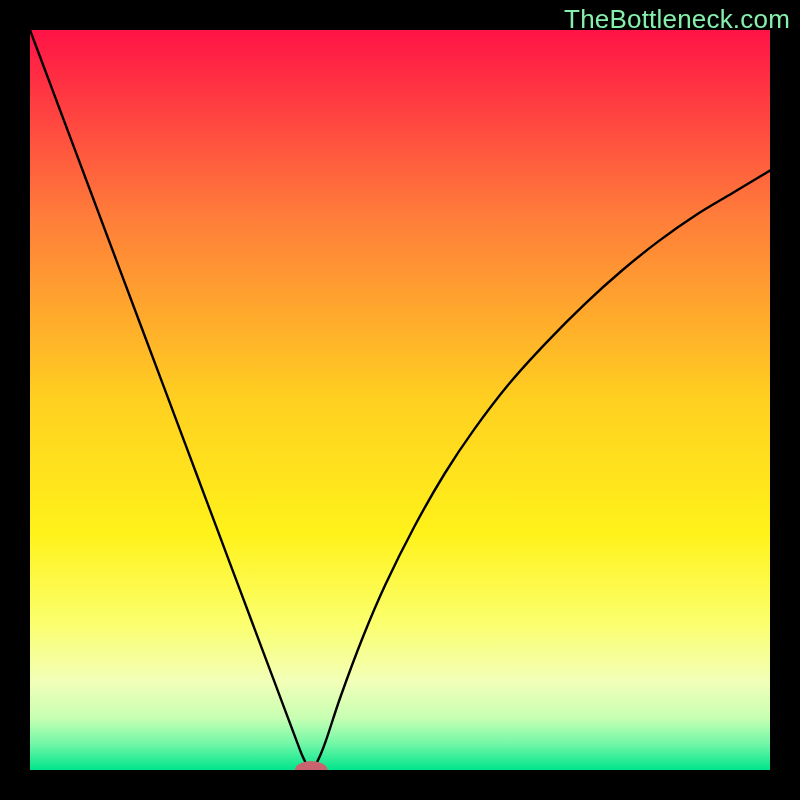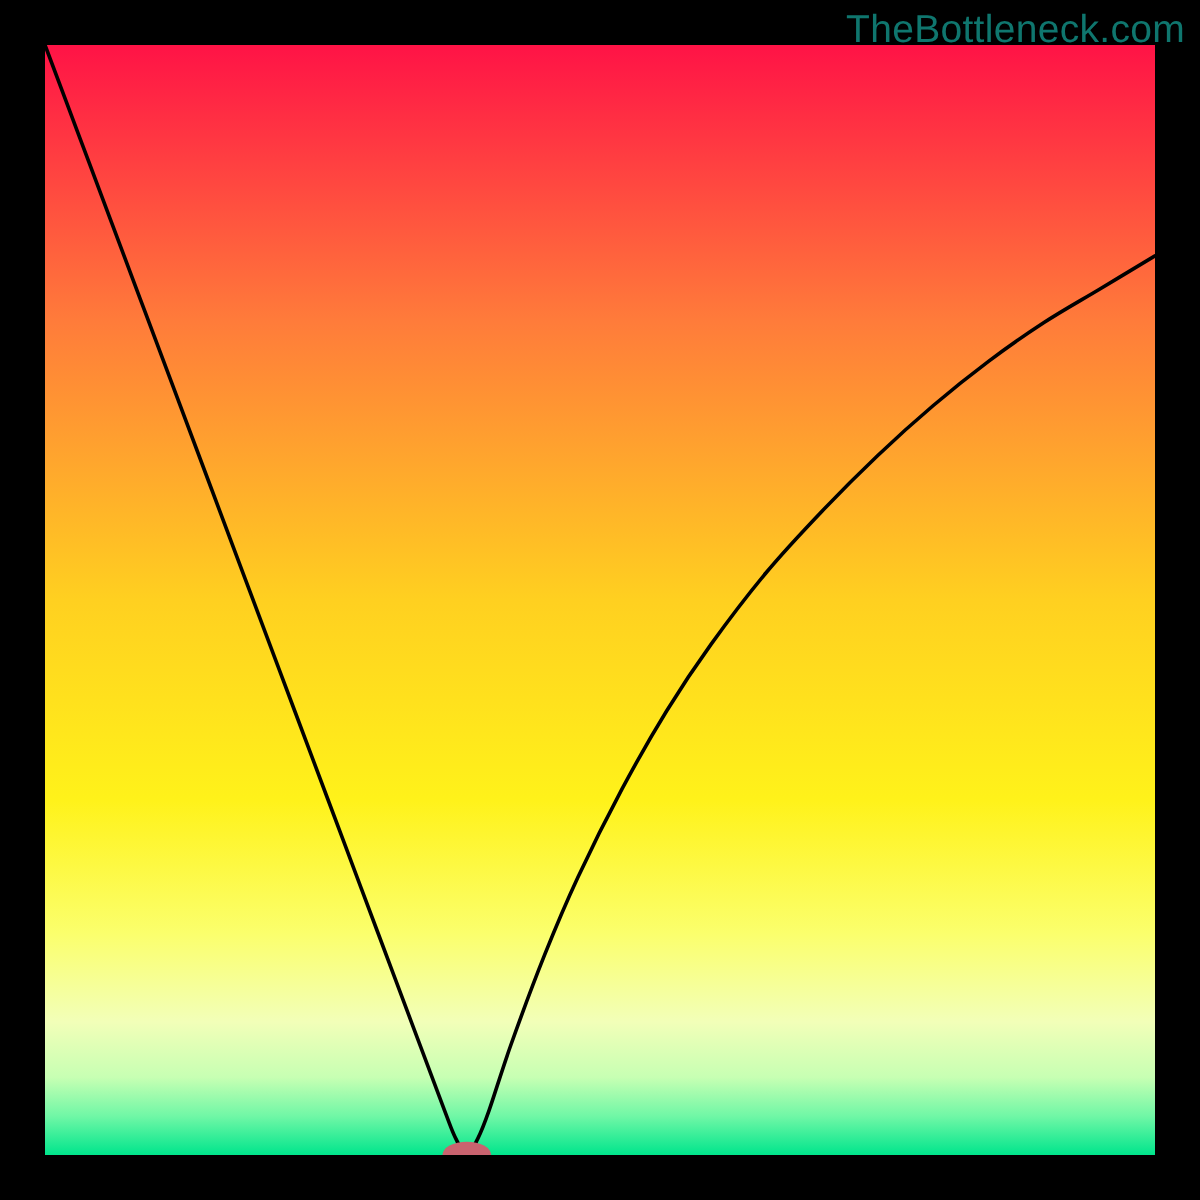--- a/index.html
+++ b/index.html
@@ -23,21 +23,21 @@
     position: absolute;
     top: 30px;
     left: 30px;
     width: 740px;
     height: 740px;
   }
   .watermark {
     position: absolute;
     top: 4px;
     right: 10px;
-    color: #0f766e;
+    color: #86efac;
     font-size: 26px;
     letter-spacing: 0.2px;
   }
   svg { display: block; }
 </style>
 </head>
 <body>
 
 <div class="frame">
   <div class="watermark">TheBottleneck.com</div>

